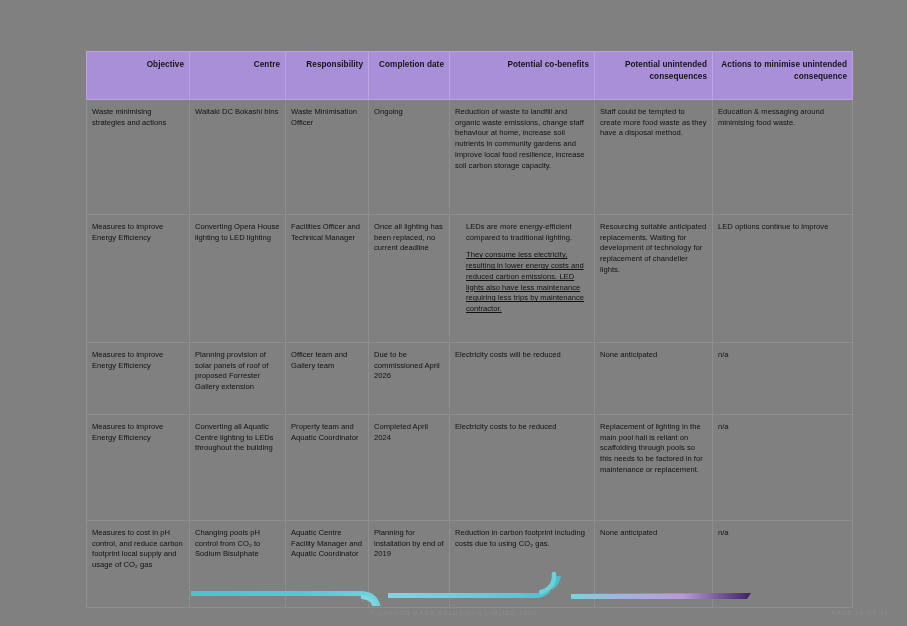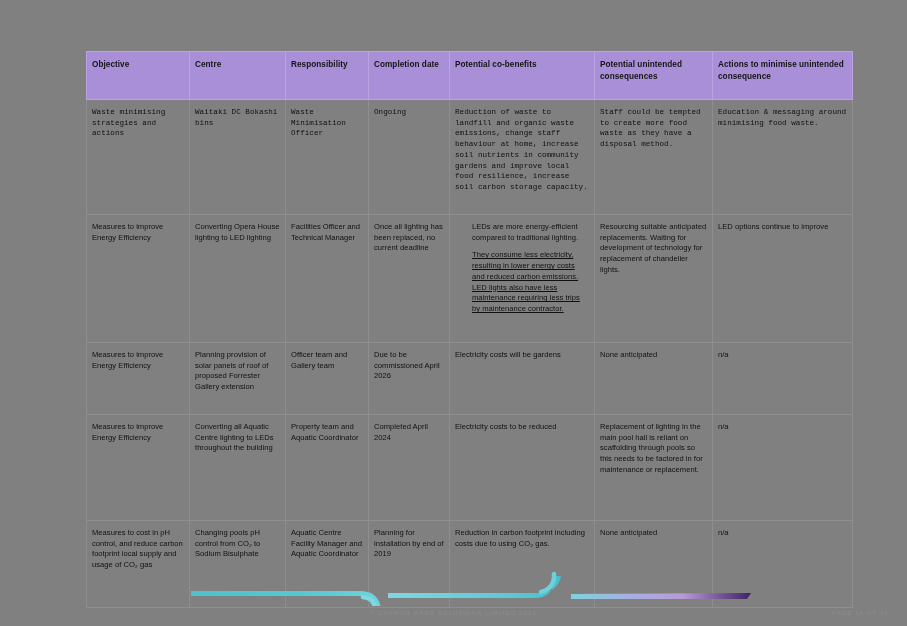--- a/index.html
+++ b/index.html
@@ -41,21 +41,21 @@
   #action-table col.c-cobenefits     { width: 145px; }
   #action-table col.c-unintended     { width: 118px; }
   #action-table col.c-actions        { width: 140px; }
 
   #action-table th {
     background: #a98fd8;
     color: #151515;
     font-size: 8.2px;
     font-weight: bold;
     line-height: 1.45;
-    text-align: left;
+    text-align: right;
     vertical-align: top;
     padding: 7px 5px 16px 5px;
     border: 0.7px solid #b9a3e0;
     letter-spacing: 0.05px;
   }
 
   #action-table td {
     background: #808080;
     color: #101010;
     font-size: 7.6px;
@@ -65,31 +65,31 @@
     padding: 7px 5px 8px 5px;
     border: 0.7px solid #8e8e8e;
     letter-spacing: 0.02px;
   }
 
   #action-table tr.row-sep-strong td {
     border-top: 1.6px solid #4a4a4a;
   }
 
   #action-table td p {
-    margin: 0 0 7px 17px;
+    margin: 0 0 7px 11px;
   }
   #action-table td p:last-child {
     margin-bottom: 0;
     text-decoration: underline;
   }
 
   .cell-text { display: block; white-space: pre-wrap; }
 
   
-  tr.r1 td { height: 99px; font-family: Liberation Mono, monospace; }
+  tr.r1 td { height: 99px; }
   tr.r2 td { height: 112px; }
   tr.r3 td { height: 56px; }
   tr.r4 td { height: 90px; }
   tr.r5 td { height: 71px; }
 
   
   #footer-decoration {
     position: absolute;
     left: 185px;
     top: 562px;
@@ -203,21 +203,21 @@
         <td>
             <span class="cell-text">Planning provision of solar panels of roof of proposed Forrester Gallery extension</span>
           </td>
         <td>
             <span class="cell-text">Officer team and Gallery team</span>
           </td>
         <td>
             <span class="cell-text">Due to be commissioned April 2026</span>
           </td>
         <td>
-            <span class="cell-text">Electricity costs will be gardens</span>
+            <span class="cell-text">Electricity costs will be reduced</span>
           </td>
         <td>
             <span class="cell-text">None anticipated</span>
           </td>
         <td>
             <span class="cell-text">n/a</span>
           </td>
       </tr>
 
       <tr class="r4">

